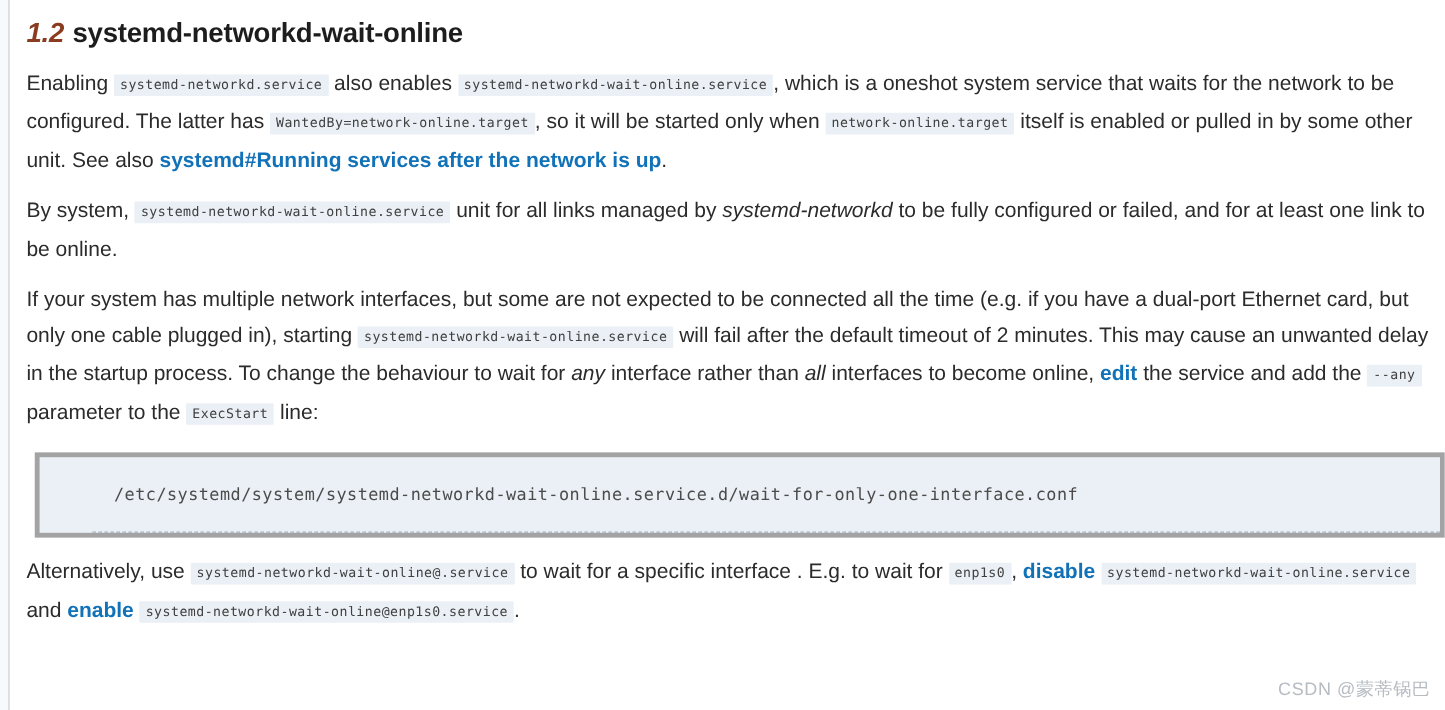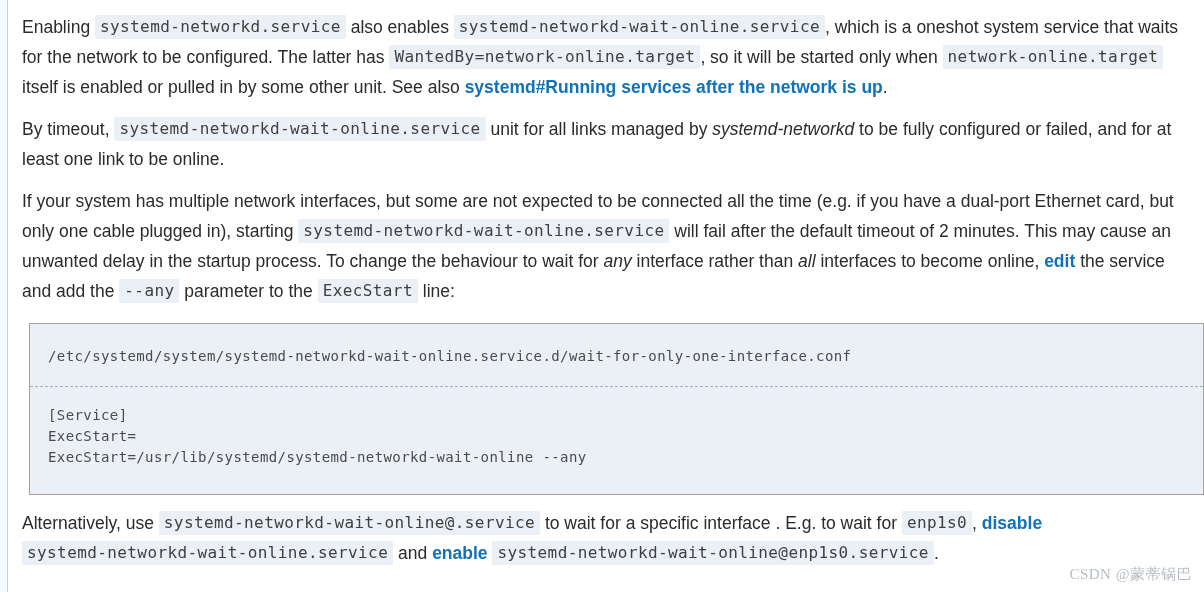--- a/index.html
+++ b/index.html
@@ -68,21 +68,21 @@
     line-height: 30px;
     color: #2b2b2b;
     text-align: left;
   }
   p.para.tight {
     padding-top: 13px;
   }
 
   code.inline {
     font-family: "DejaVu Sans Mono", "Liberation Mono", monospace;
-    font-size: 16px;
+    font-size: 11px;
     background: #eaf0f5;
     color: #404040;
     padding: 2px 5px 3px 5px;
     border-radius: 1px;
     letter-spacing: 0.4px;
     white-space: nowrap;
     vertical-align: 1px;
   }
 
   a.link {
@@ -91,24 +91,25 @@
     text-decoration: none;
     text-align: center;
   }
 
   em.it {
     text-align: center;
   }
 
   .codebox {
     margin: 17px 8px 0 21px;
-    border: 1px solid #a3a3a3;
+    border: 4px solid #a3a3a3;
     background: #eaf0f5;
     box-sizing: border-box;
     width: 1175px;
+    padding-left: 44px;
   }
   .codebox .cb-title {
     font-family: "DejaVu Sans Mono", "Liberation Mono", monospace;
     font-size: 14px;
     color: #4b4b4b;
     padding: 24px 18px 22px 18px;
     letter-spacing: 0.4px;
     white-space: nowrap;
     overflow: hidden;
   }
@@ -126,46 +127,46 @@
     white-space: pre;
     line-height: 21px;
   }
 
   .watermark {
     position: absolute;
     right: 12px;
     bottom: 8px;
     font-size: 15px;
     color: #b6bcc2;
-    font-family: Liberation Serif, serif;
+    font-family: Liberation Sans, sans-serif;
     letter-spacing: 0.5px;
     white-space: nowrap;
     text-align: right;
   }
 </style>
 </head>
 <body>
 
 <div class="left-gutter"></div>
 <div class="left-rule"></div>
 
 <div class="article">
 
+  <h2 class="section-heading">
+    <span class="secnum">1.2</span><span>systemd-networkd-wait-online</span>
+  </h2>
 
   <p class="para"><span>Enabling </span><code class="inline">systemd-networkd.service</code><span> also enables </span><code class="inline">systemd-networkd-wait-online.service</code><span>, which is a oneshot system service that waits for the network to be configured. The latter has </span><code class="inline">WantedBy=network-online.target</code><span>, so it will be started only when </span><code class="inline">network-online.target</code><span> itself is enabled or pulled in by some other unit. See also </span><a class="link" href="#">systemd#Running services after the network is up</a><span>.</span></p>
 
-  <p class="para"><span>By timeout, </span><code class="inline">systemd-networkd-wait-online.service</code><span> unit for all links managed by </span><em class="it">systemd-networkd</em><span> to be fully configured or failed, and for at least one link to be online.</span></p>
+  <p class="para"><span>By system, </span><code class="inline">systemd-networkd-wait-online.service</code><span> unit for all links managed by </span><em class="it">systemd-networkd</em><span> to be fully configured or failed, and for at least one link to be online.</span></p>
 
   <p class="para"><span>If your system has multiple network interfaces, but some are not expected to be connected all the time (e.g. if you have a dual-port Ethernet card, but only one cable plugged in), starting </span><code class="inline">systemd-networkd-wait-online.service</code><span> will fail after the default timeout of 2 minutes. This may cause an unwanted delay in the startup process. To change the behaviour to wait for </span><em class="it">any</em><span> interface rather than </span><em class="it">all</em><span> interfaces to become online, </span><a class="link" href="#">edit</a><span> the service and add the </span><code class="inline">--any</code><span> parameter to the </span><code class="inline">ExecStart</code><span> line:</span></p>
 
   <div class="codebox">
     <div class="cb-title">/etc/systemd/system/systemd-networkd-wait-online.service.d/wait-for-only-one-interface.conf</div>
     <div class="cb-sep"></div>
-    <div class="cb-body">[Service]
-ExecStart=
-ExecStart=/usr/lib/systemd/systemd-networkd-wait-online --any</div>
   </div>
 
   <p class="para tight"><span>Alternatively, use </span><code class="inline">systemd-networkd-wait-online@.service</code><span> to wait for a specific interface . E.g. to wait for </span><code class="inline">enp1s0</code><span>, </span><a class="link" href="#">disable</a><span> </span><code class="inline">systemd-networkd-wait-online.service</code><span> and </span><a class="link" href="#">enable</a><span> </span><code class="inline">systemd-networkd-wait-online@enp1s0.service</code><span>.</span></p>
 
 </div>
 
 <div class="watermark">CSDN @蒙蒂锅巴</div>
 
 </body></html>

